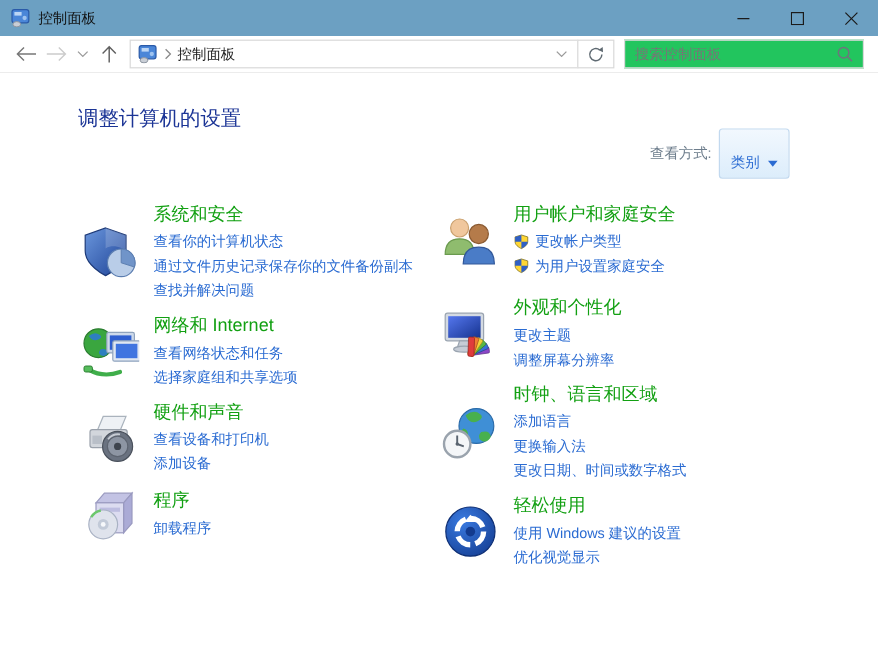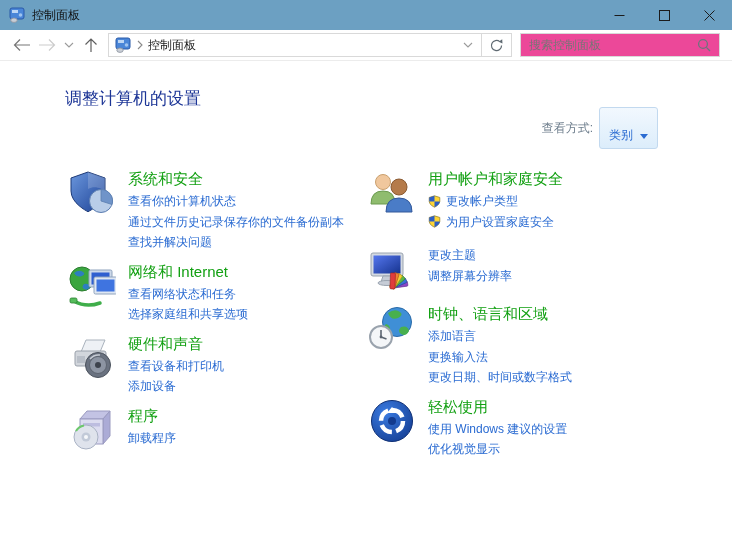--- a/index.html
+++ b/index.html
@@ -16,37 +16,37 @@
   
   .navbar{height:30px;flex:0 0 30px;display:flex;align-items:center;background:#fff;padding-left:8px;border-bottom:1px solid #ececec;}
   .nav-btn{width:26px;height:26px;display:flex;align-items:center;justify-content:center;}
   .nav-btn.small{width:18px;}
   .address-bar{width:374px;height:24px;box-sizing:border-box;border:1px solid #d9d9d9;display:flex;align-items:center;margin-left:4px;background:#fff;}
   .address-icon{margin-left:6px;display:flex;}
   .crumb-sep{margin:0 5px 0 6px;display:flex;}
   .crumb-text{font-size:12px;color:#1a1a1a;white-space:nowrap;}
   .address-chevron{margin-left:auto;margin-right:8px;display:flex;}
   .refresh-btn{width:31px;height:24px;box-sizing:border-box;border:1px solid #d9d9d9;margin-left:-1px;display:flex;align-items:center;justify-content:center;background:#fff;}
-  .search-box{width:200px;height:24px;box-sizing:border-box;border:1px solid #d9d9d9;margin-left:8px;display:flex;align-items:center;background:#ec4899;}
+  .search-box{width:200px;height:24px;box-sizing:border-box;border:1px solid #d9d9d9;margin-left:8px;display:flex;align-items:center;background:#22c55e;}
   .search-input{border:none;outline:none;flex:1;font-size:12px;padding:0 0 0 8px;color:#333;font-family:inherit;background:transparent;min-width:0;}
   .search-input::placeholder{color:#767676;opacity:1;}
   .search-icon{margin-right:8px;display:flex;}
 
   
   .main{flex:1;background:#fff;}
   .page-header{display:flex;align-items:flex-start;padding:26px 74px 0 65px;}
   .page-title{margin:0;font-size:17px;font-weight:400;color:#1c3596;line-height:24px;}
   .view-by{margin-left:auto;display:flex;align-items:center;margin-top:20px;}
   .view-by-label{font-size:12px;color:#6d7d8c;}
   .view-btn{margin-left:6px;display:flex;align-items:center;gap:7px;padding:19px 9px 4px 9px;background:linear-gradient(#f2f8fe,#dcedfb);border:1px solid #c2d9ef;border-radius:3px;font-size:12px;color:#2a6bd2;cursor:pointer;}
   .view-btn .tri{width:0;height:0;border-left:4px solid transparent;border-right:4px solid transparent;border-top:5px solid #2a6bd2;margin-top:1px;}
 
   .content-cols{display:flex;margin:18px 0 0 68px;}
   .col{width:300px;display:flex;flex-direction:column;}
-  .cat{display:flex;margin-bottom:7px;}
+  .cat{display:flex;margin-bottom:7px;align-items:center;}
   .col-right .cat:first-child{margin-bottom:13px;}
   .cat-icon{width:48px;flex:0 0 48px;height:48px;margin-right:12px;margin-top:2px;cursor:pointer;}
   .cat-text{display:flex;flex-direction:column;}
   .cat-title{font-size:15px;line-height:24px;color:#12a012;text-decoration:none;white-space:nowrap;cursor:pointer;}
   .cat-link{font-size:12px;line-height:20.5px;color:#2a6bd2;text-decoration:none;white-space:nowrap;cursor:pointer;display:flex;align-items:center;gap:5px;}
   .uac{display:flex;flex:0 0 auto;}
 </style>
 </head>
 <body>
 
@@ -296,20 +296,21 @@
                 <rect x="24" y="36" width="16" height="5" rx="1" fill="#8b46c8" stroke="#5c2f86" stroke-width="0.6" transform="rotate(-8 26 40)"></rect>
                 <rect x="24" y="36" width="16" height="5" rx="1" fill="#3a6fd8" stroke="#24498f" stroke-width="0.6" transform="rotate(-24 26 40)"></rect>
                 <rect x="24" y="36" width="16" height="5" rx="1" fill="#58b847" stroke="#357a2a" stroke-width="0.6" transform="rotate(-40 26 40)"></rect>
                 <rect x="24" y="36" width="16" height="5" rx="1" fill="#f2d036" stroke="#a98d1d" stroke-width="0.6" transform="rotate(-56 26 40)"></rect>
                 <rect x="24" y="36" width="16" height="5" rx="1" fill="#f08032" stroke="#a9541d" stroke-width="0.6" transform="rotate(-72 26 40)"></rect>
                 <rect x="24" y="36" width="16" height="5" rx="1" fill="#e03c3c" stroke="#96231f" stroke-width="0.6" transform="rotate(-88 26 40)"></rect>
               </g>
             </svg>
           </span>
           <div class="cat-text">
+            <a class="cat-title">外观和个性化</a>
             <a class="cat-link">更改主题</a>
             <a class="cat-link">调整屏幕分辨率</a>
           </div>
         </div>
 
         <div class="cat">
           <span class="cat-icon">
             <svg width="48" height="48" viewBox="0 0 48 48">
               <circle cx="29" cy="18" r="14.5" fill="#3f8fd6" stroke="#2a6aa8"></circle>
               <path d="M20 9 q7 -5 12 -1 q4 3 -2 6 q-7 3 -10 -5z" fill="#48b04e"></path>

